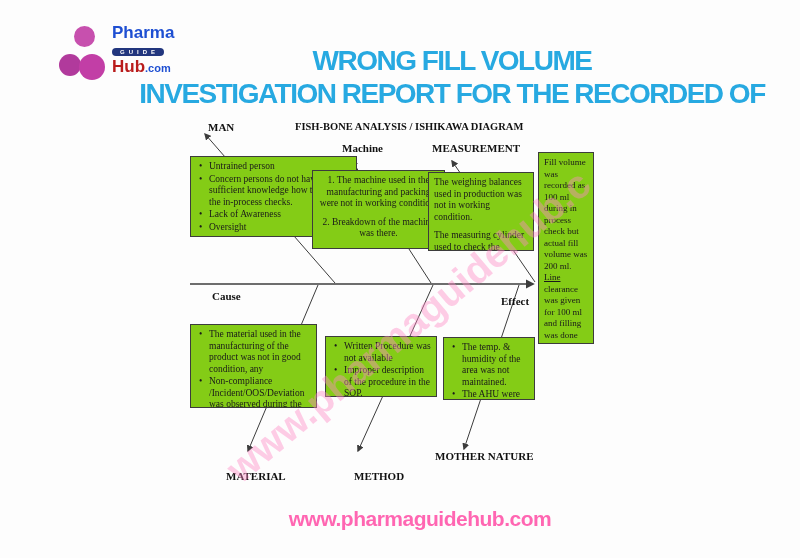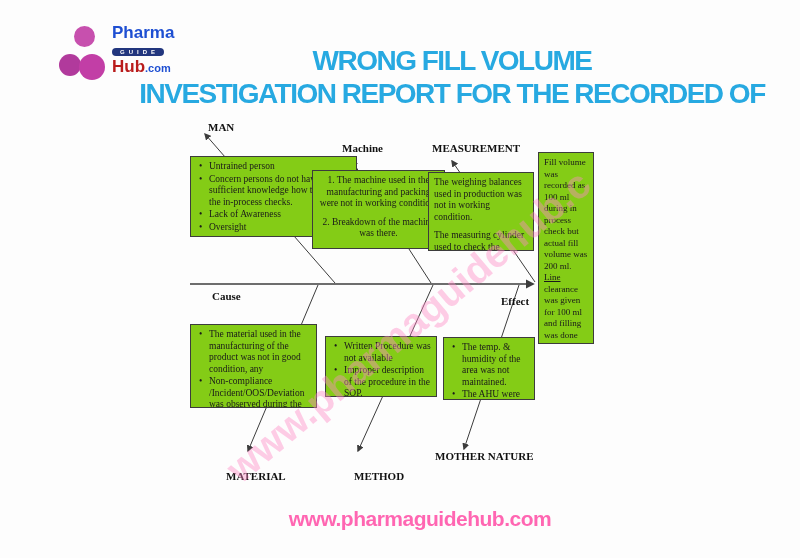--- a/index.html
+++ b/index.html
@@ -77,20 +77,21 @@
 
     <line x1="335" y1="283" x2="205" y2="134" stroke="#3c3c3c" stroke-width="1" marker-end="url(#ah)"></line>
     <line x1="431" y1="283" x2="352" y2="161" stroke="#3c3c3c" stroke-width="1" marker-end="url(#ah)"></line>
     <line x1="535" y1="282" x2="452" y2="161" stroke="#3c3c3c" stroke-width="1" marker-end="url(#ah)"></line>
 
     <line x1="318" y1="285" x2="248" y2="451" stroke="#3c3c3c" stroke-width="1" marker-end="url(#ah)"></line>
     <line x1="433" y1="285" x2="358" y2="451" stroke="#3c3c3c" stroke-width="1" marker-end="url(#ah)"></line>
     <line x1="519" y1="285" x2="464" y2="449" stroke="#3c3c3c" stroke-width="1" marker-end="url(#ah)"></line>
   </svg>
 
+  <div class="d-label" style="left:295px;top:121px;font-size:10.5px;">FISH-BONE ANALYSIS / ISHIKAWA DIAGRAM</div>
   <div class="d-label" style="left:208px;top:121px;">MAN</div>
   <div class="d-label" style="left:342px;top:142px;">Machine</div>
   <div class="d-label" style="left:432px;top:142px;">MEASUREMENT</div>
   <div class="d-label" style="left:212px;top:290px;">Cause</div>
   <div class="d-label" style="left:501px;top:295px;">Effect</div>
   <div class="d-label" style="left:226px;top:470px;">MATERIAL</div>
   <div class="d-label" style="left:354px;top:470px;">METHOD</div>
   <div class="d-label" style="left:435px;top:450px;">MOTHER NATURE</div>
 
   <div class="box" style="left:190px;top:156px;width:167px;height:81px;">

